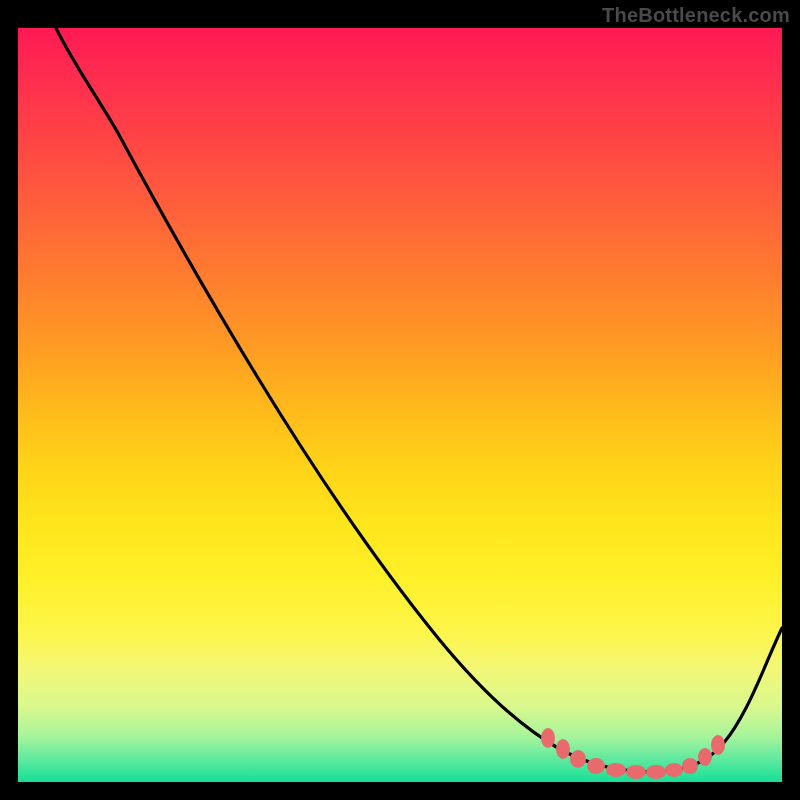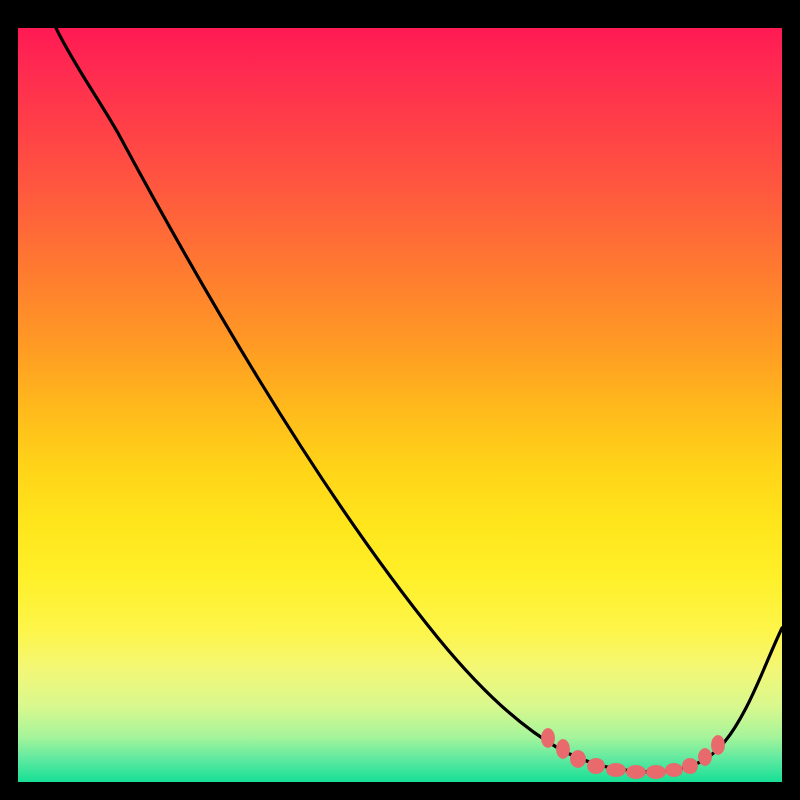--- a/index.html
+++ b/index.html
@@ -77,20 +77,21 @@
     stroke-linecap: round;
   }
   .marker {
     fill: #e96a6c;
   }
 </style>
 </head>
 <body>
 
 <div class="frame">
+  <div class="watermark">TheBottleneck.com</div>
 
   <div class="plot-area">
     <div class="gradient"></div>
 
     <svg class="curve" viewBox="0 0 764 754" preserveAspectRatio="none">
       <path d="M 38 0
                C 55 35, 80 70, 100 105
                C 135 170, 185 260, 240 350
                C 295 440, 355 530, 420 610
                C 465 665, 505 700, 540 720

